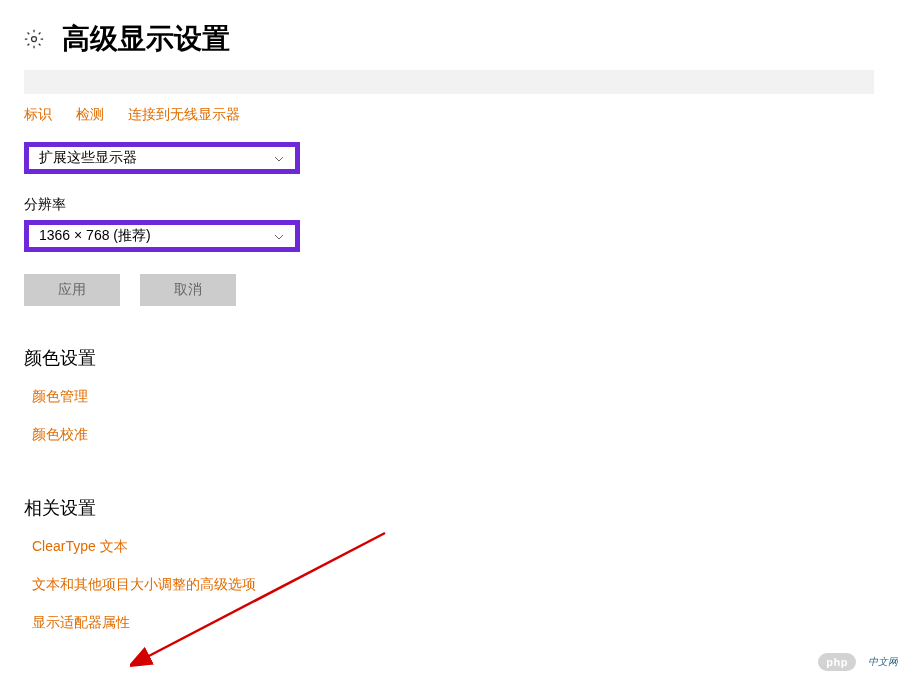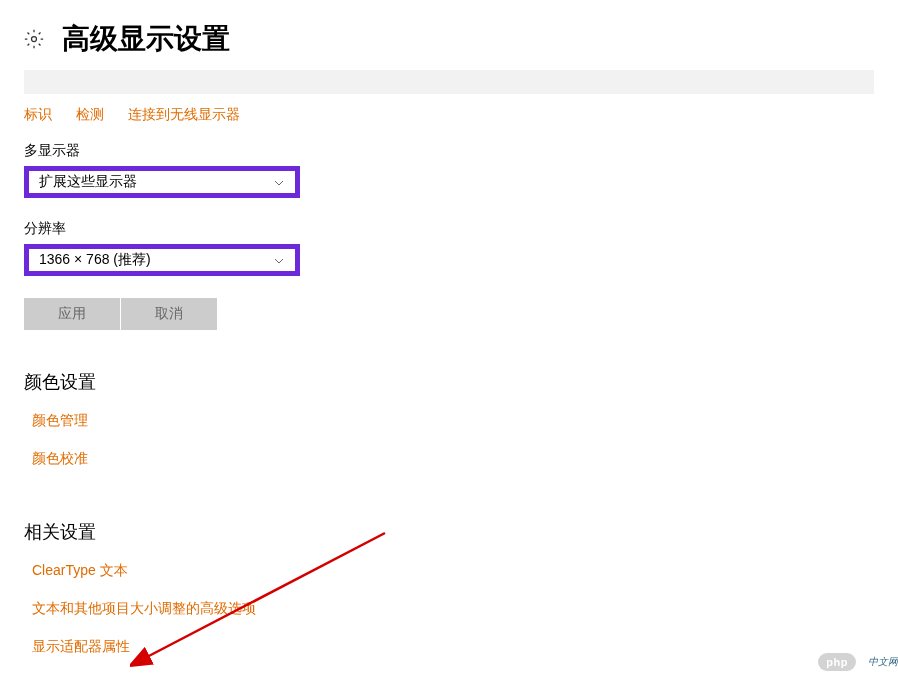--- a/index.html
+++ b/index.html
@@ -69,21 +69,21 @@
       margin-bottom: 22px;
     }
     .chevron-down {
       width: 12px;
       height: 12px;
       flex-shrink: 0;
     }
     .button-row {
       padding: 0 24px;
       display: flex;
-      gap: 1px;
+      gap: 20px;
       margin-top: 8px;
       margin-bottom: 40px;
     }
     .btn {
       width: 96px;
       height: 32px;
       background: #cccccc;
       border: none;
       font-size: 14px;
       color: #666666;
@@ -150,21 +150,20 @@
 
 <div class="grey-bar"></div>
 
 <div class="link-row">
   <span class="link">标识</span>
   <span class="link">检测</span>
   <span class="link">连接到无线显示器</span>
 </div>
 
 <div class="section">
-  <span class="field-label">多显示器</span>
   <div class="select-box">
     <span>扩展这些显示器</span>
     <span class="chevron-down">
       <svg viewBox="0 0 12 12" fill="none" stroke="#666666" stroke-width="1">
         <path d="M2 4l4 4 4-4"></path>
       </svg>
     </span>
   </div>
 </div>
 

